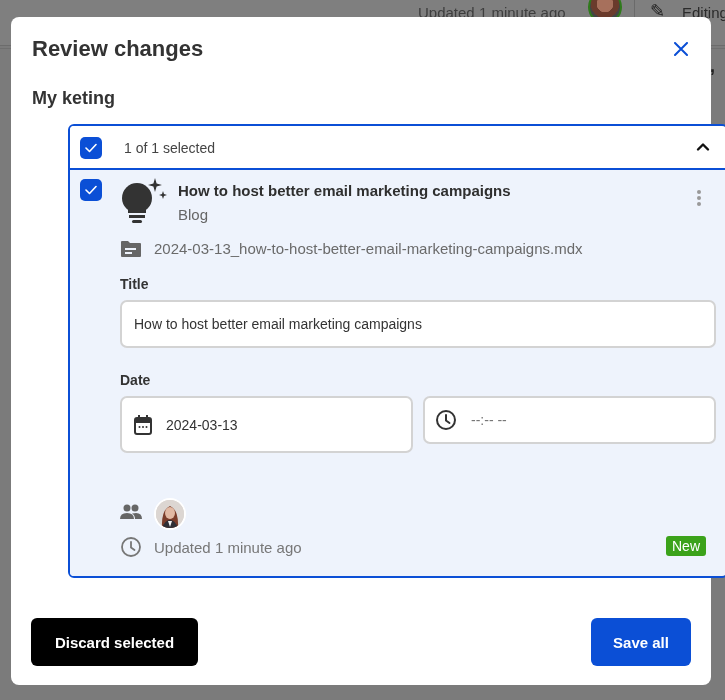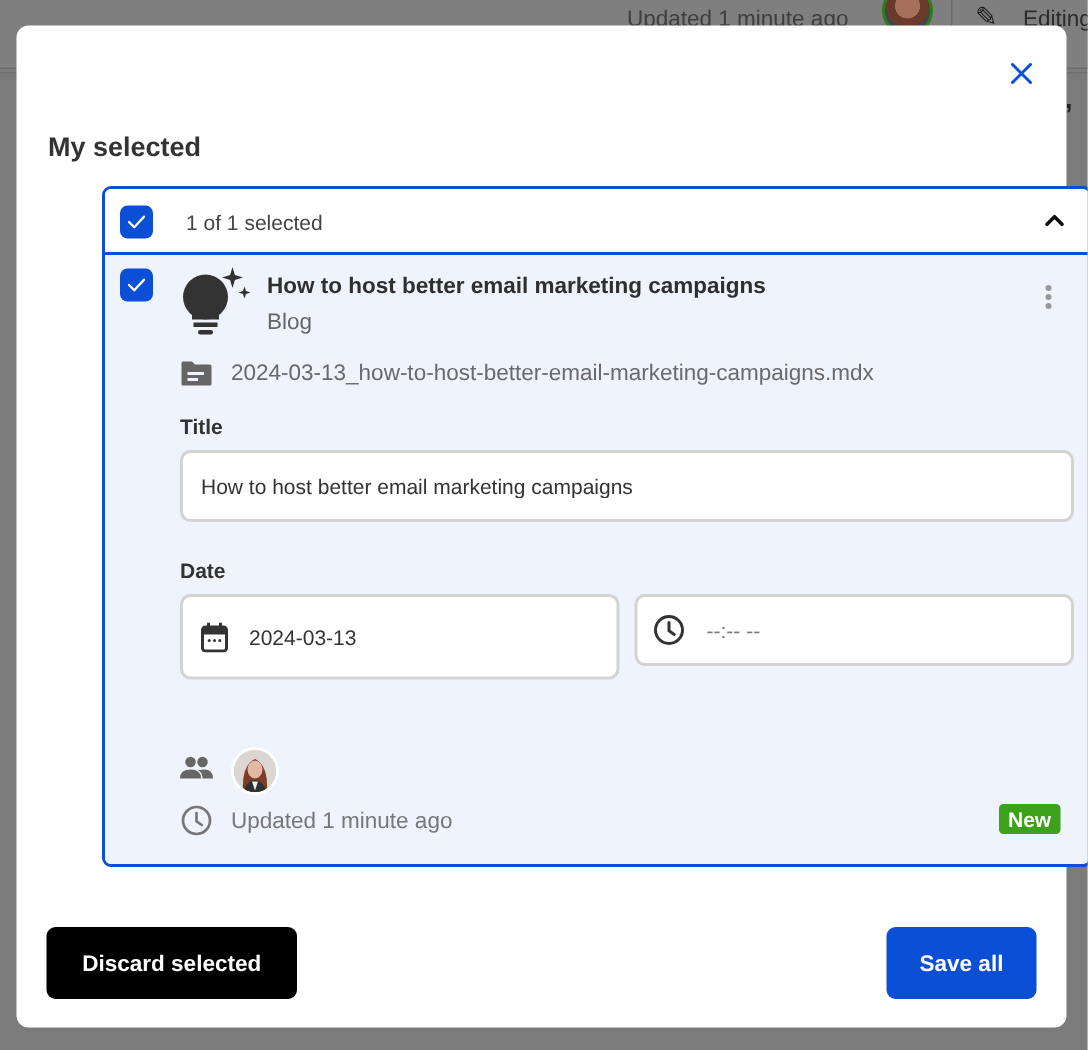--- a/index.html
+++ b/index.html
@@ -89,21 +89,21 @@
 
     .people-icon { position: absolute; left: 50px; top: 334px; }
     .avatar {
       position: absolute; left: 84px; top: 328px; width: 32px; height: 32px; border-radius: 50%;
       border: 2px solid #fff; overflow: hidden; background: #d9d4d0;
     }
     .clock-small { position: absolute; left: 50px; top: 366px; }
     .updated-text { position: absolute; left: 84px; top: 369px; font-size: 15px; color: #777; }
     .new-badge {
       position: absolute; left: 596px; top: 366px; background: #3ba21a; color: #fff;
-      font-size: 14px; font-weight: bold; padding: 2px 6px; border-radius: 3px;
+      font-size: 14px; font-weight: normal; padding: 2px 6px; border-radius: 3px;
     }
 
     .btn {
       position: absolute; top: 601px; height: 48px; border-radius: 6px; color: #fff;
       font-size: 15px; font-weight: bold; display: flex; align-items: center; justify-content: center;
       border: none; cursor: pointer; font-family: "Liberation Sans", sans-serif;
     }
     .discard-btn { left: 20px; width: 167px; background: #000000; }
     .save-btn { left: 580px; width: 100px; background: #0b4fd6; }
   </style>
@@ -114,27 +114,28 @@
   <span class="bg-updated">Updated 1 minute ago</span>
   <span class="bg-avatar"></span>
   <span class="bg-divider"></span>
   <span class="bg-pencil">✎</span>
   <span class="bg-editing">Editing</span>
 </div>
 <div class="bg-line"></div>
 <span class="bg-comma">,</span>
 
 <div class="modal">
+  <div class="modal-title">Review changes</div>
   <div class="close-btn">
     <svg width="14" height="14" viewBox="0 0 14 14">
       <path d="M1 1 L13 13 M13 1 L1 13" stroke="#0b4fd6" stroke-width="2" stroke-linecap="round"></path>
     </svg>
   </div>
 
-  <div class="section-title">My selected</div>
+  <div class="section-title">My keting</div>
 
   <div class="change-group">
     <div class="group-header">
       <div class="checkbox">
         <svg width="12" height="10" viewBox="0 0 12 10">
           <path d="M1 5 L4.5 8.5 L11 1.5" stroke="#fff" stroke-width="1.6" fill="none" stroke-linecap="round" stroke-linejoin="round"></path>
         </svg>
       </div>
       <span class="selected-count">1 of 1 selected</span>
       <div class="collapse-btn">

